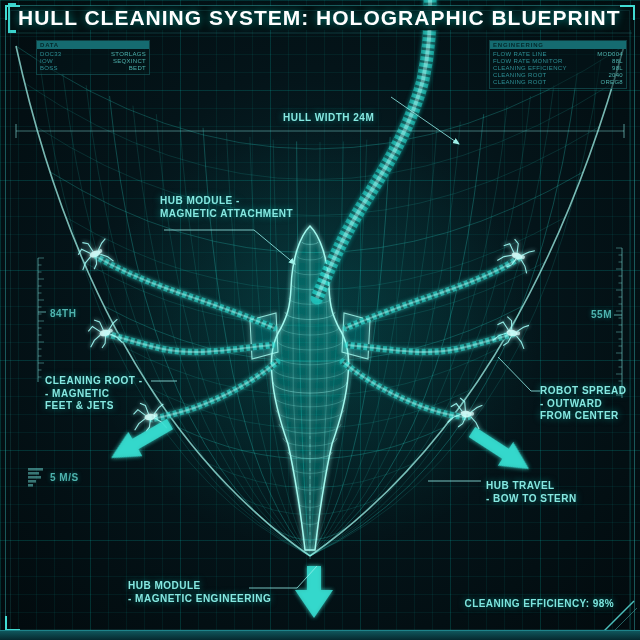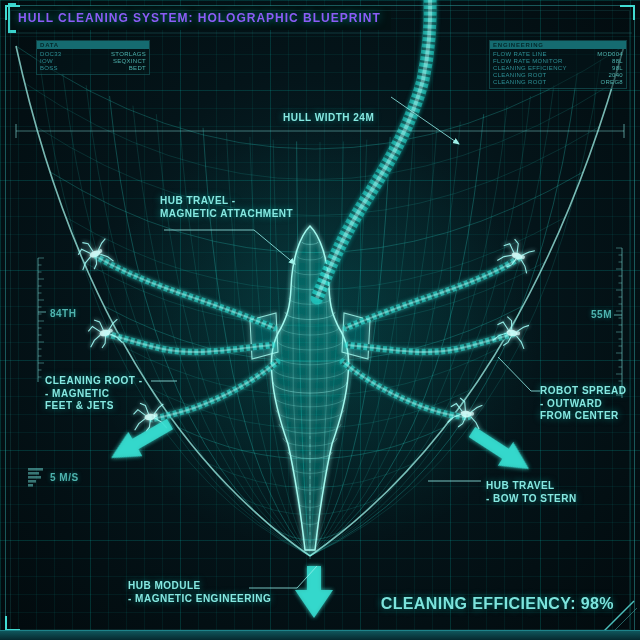--- a/index.html
+++ b/index.html
@@ -23,21 +23,21 @@
   }
   svg{position:absolute;left:0;top:0;}
   .title-bar{
     position:absolute;left:8px;top:6px;height:24px;padding:0 10px 0 8px;
     background:rgba(2,17,19,0.92);display:flex;align-items:center;
     border-left:2px solid #3bd2cb;
   }
   .title-bar::before{content:"";position:absolute;left:-2px;top:-3px;width:8px;height:3px;background:#3bd2cb;}
   .title-bar::after{content:"";position:absolute;left:-2px;bottom:-3px;width:8px;height:3px;background:#3bd2cb;}
   .title-text{
-    color:#8b5cf6;font-size:12px;font-weight:bold;letter-spacing:1px;white-space:nowrap;
+    color:#ffffff;font-size:21px;font-weight:bold;letter-spacing:1px;white-space:nowrap;
     text-shadow:0 0 8px rgba(0,240,225,0.55);
   }
   .panel{
     position:absolute;background:rgba(3,22,25,0.55);border:1px solid rgba(40,150,150,0.35);
     font-size:6px;line-height:7px;color:#2f9096;letter-spacing:.3px;
   }
   .panel-header{
     background:#156b70;color:#03282a;font-weight:bold;font-size:6px;line-height:8px;
     padding:0 3px;letter-spacing:.8px;
   }
@@ -54,21 +54,21 @@
   #lbl-water{left:278px;top:84px;}
   #lbl-hullwidth{left:283px;top:112px;}
   #lbl-hubtop{left:160px;top:195px;}
   #lbl-84{left:50px;top:308px;}
   #lbl-55{left:586px;top:309px;width:26px;text-align:right;}
   #lbl-bots{left:45px;top:375px;}
   #lbl-spread{left:540px;top:385px;}
   #lbl-travel{left:486px;top:480px;}
   #lbl-speed{left:50px;top:472px;}
   #lbl-hubbottom{left:128px;top:580px;}
-  #lbl-eff{right:26px;top:598px;font-size:16px;letter-spacing:.4px;color:#7ce4dd;}
+  #lbl-eff{right:26px;top:598px;font-size:10px;letter-spacing:.4px;color:#7ce4dd;}
   .frame{position:absolute;inset:5px;border:1px solid rgba(47,160,160,0.5);pointer-events:none;}
   .frame-inner{position:absolute;inset:10px;border:1px solid rgba(47,160,160,0.16);pointer-events:none;}
   .corner{position:absolute;width:13px;height:13px;border:0 solid #41dbd2;pointer-events:none;}
   .c-tl{left:5px;top:5px;border-left-width:2px;border-top-width:2px;}
   .c-tr{right:5px;top:5px;border-right-width:2px;border-top-width:2px;}
   .c-bl{left:5px;bottom:9px;border-left-width:2px;border-bottom-width:2px;}
   .bottom-strip{
     position:absolute;left:0;right:0;bottom:0;height:9px;
     background:linear-gradient(180deg,#0f565c 0%,#06292f 100%);
     border-top:1px solid #1e8289;
@@ -366,21 +366,21 @@
         <span>CLEANING ROOT</span>
         <span class="v">OREG8</span>
       </div>
     </div>
   </div>
 
 
   <div class="label" id="lbl-hullwidth">HULL WIDTH 24M</div>
 
   <div class="label" id="lbl-hubtop">
-    <div>HUB TRAVEL -</div>
+    <div>HUB MODULE -</div>
     <div>MAGNETIC ATTACHMENT</div>
   </div>
 
   <div class="label dim" id="lbl-84">84TH</div>
   <div class="label dim" id="lbl-55">55M</div>
 
   <div class="label" id="lbl-bots">
     <div>CLEANING ROOT -</div>
     <div>- MAGNETIC</div>
     <div>FEET &amp; JETS</div>

